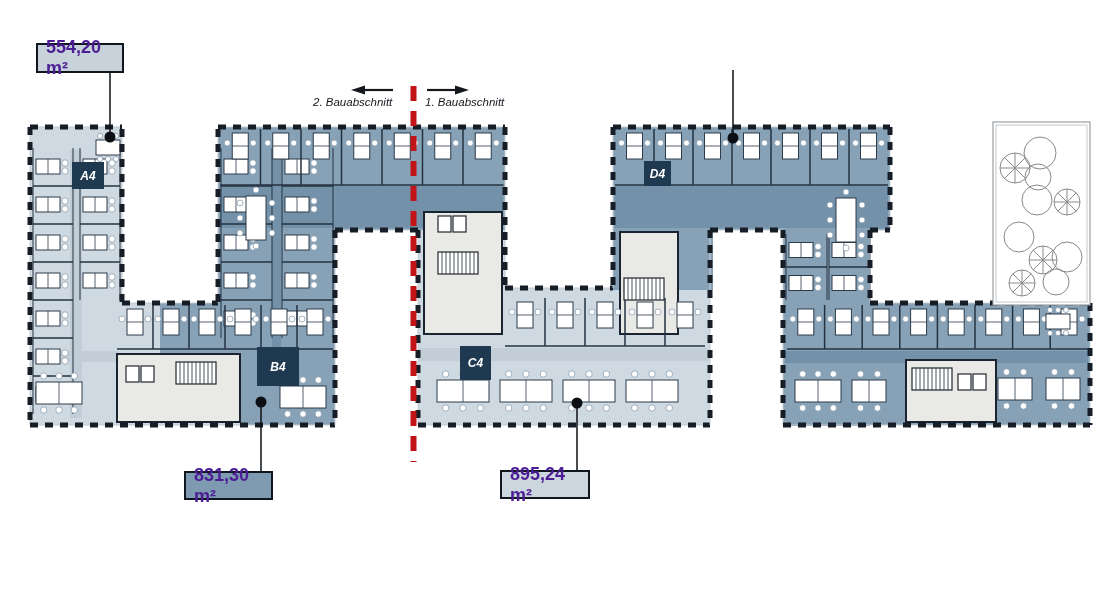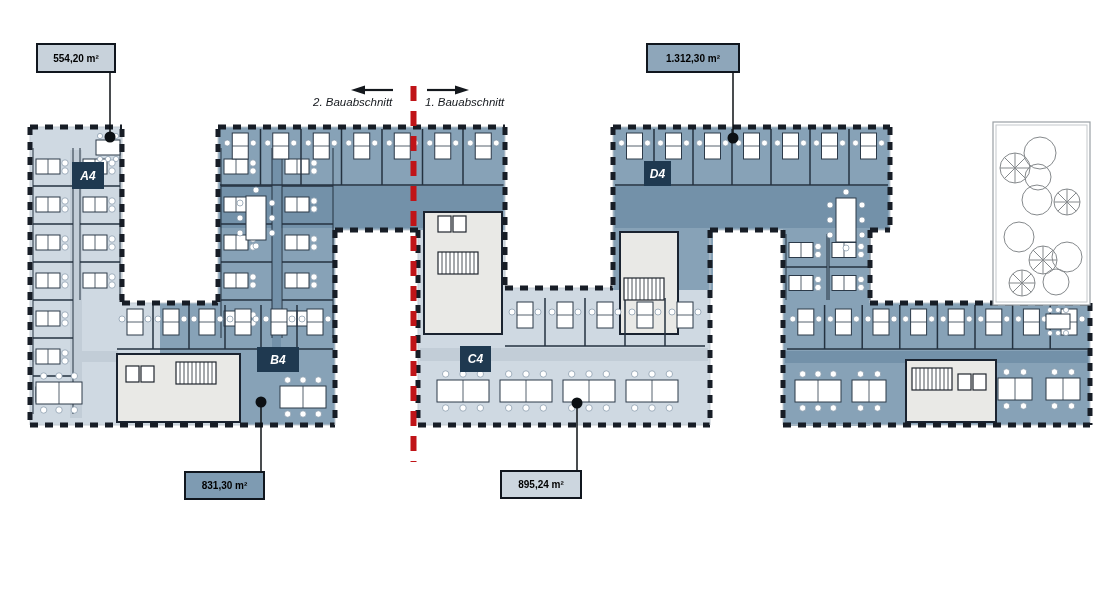--- a/index.html
+++ b/index.html
@@ -26,31 +26,31 @@
   .funder{stroke:#c2cad1;stroke-width:1}
   .fdash{stroke:var(--c-wall-dark);stroke-width:5;stroke-dasharray:8 7}
   .leader{stroke:#0c1014;stroke-width:1.5}
   .dot{fill:#0c1014}
   .redline{stroke:var(--c-phase-red);stroke-width:6;stroke-dasharray:15 10}
   .arrow{stroke:#14181d;stroke-width:2.2;fill:none}
   .ahead{fill:#14181d}
 
   
   .callout{position:absolute;display:flex;align-items:center;justify-content:center;
-           border:2px solid #10161e;font-weight:700;font-size:10px;color:#000000;}
+           border:2px solid #10161e;font-weight:700;font-size:18px;color:#4c1d95;padding-left:8px;}
   .co-a4{left:36px;top:43px;width:76px;height:26px;background:var(--c-callout-a4)}
   .co-b4{left:184px;top:471px;width:77px;height:25px;background:var(--c-callout-b4)}
   .co-c4{left:500px;top:470px;width:78px;height:25px;background:var(--c-callout-c4)}
   .co-d4{left:646px;top:43px;width:90px;height:26px;background:var(--c-callout-d4)}
 
   .sec{position:absolute;display:flex;align-items:center;justify-content:center;
        background:var(--c-label-navy);color:#fff;font-style:italic;font-weight:700;font-size:12px;}
   .sl-a4{left:72px;top:162px;width:32px;height:27px}
-  .sl-b4{left:257px;top:347px;width:42px;height:25px}
-  .sl-c4{left:460px;top:346px;width:31px;height:26px}
+  .sl-b4{left:257px;top:347px;width:42px;height:39px}
+  .sl-c4{left:460px;top:346px;width:31px;height:34px}
   .sl-d4{left:644px;top:161px;width:27px;height:25px}
 
   .phase{position:absolute;font-style:italic;font-size:11.5px;color:#14181d;white-space:nowrap}
   .ph-l{left:313px;top:96px}
   .ph-r{left:425px;top:96px}
 </style>
 </head>
 <body>
 
 <div class="stage">
@@ -646,14 +646,13 @@
   <div class="phase ph-r">1. Bauabschnitt</div>
 
   <div class="sec sl-a4">A4</div>
   <div class="sec sl-b4">B4</div>
   <div class="sec sl-c4">C4</div>
   <div class="sec sl-d4">D4</div>
 
   <div class="callout co-a4">554,20 m²</div>
   <div class="callout co-b4">831,30 m²</div>
   <div class="callout co-c4">895,24 m²</div>
-  <div class="callout co-d4">1.312,30 m²</div>
 </div>
 
 </body></html>

